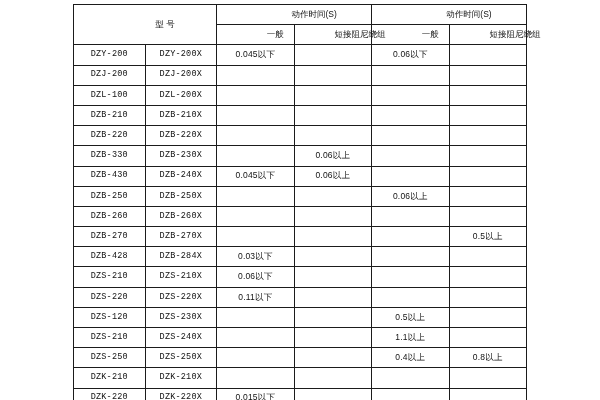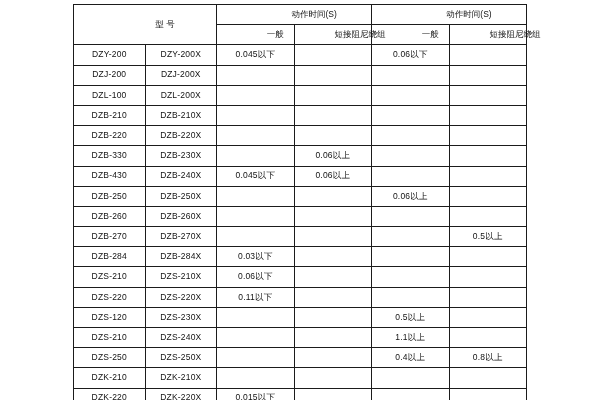--- a/index.html
+++ b/index.html
@@ -39,21 +39,21 @@
   }
   table.spec th {
     font-size: 8.5px;
     padding-left: 40px;
   }
   .col-model-a { width: 68px; }
   .col-model-b { width: 78px; }
   .col-q { width: 77px; }
   .hdr-group { height: 19.2px; }
   .hdr-sub { height: 19.2px; }
-  .model-cell { letter-spacing: 0.2px; }
+  .model-cell { letter-spacing: 0.2px; font-family: Liberation Mono, monospace; }
   .val-cell { letter-spacing: 0.2px; }
 </style>
 </head>
 <body>
 
 <div id="sheet">
   <table class="spec">
     <thead>
       <tr class="hdr-group">
         <th class="col-model-a" rowspan="2" colspan="2">型    号</th>
@@ -142,21 +142,21 @@
         </tr>
         <tr>
           <td class="col-model-a model-cell">DZB-270</td>
           <td class="col-model-b model-cell">DZB-270X</td>
           <td class="col-q val-cell"></td>
           <td class="col-q val-cell"></td>
           <td class="col-q val-cell"></td>
           <td class="col-q val-cell">0.5以上</td>
         </tr>
         <tr>
-          <td class="col-model-a model-cell">DZB-284</td>
+          <td class="col-model-a model-cell">DZB-428</td>
           <td class="col-model-b model-cell">DZB-284X</td>
           <td class="col-q val-cell">0.03以下</td>
           <td class="col-q val-cell"></td>
           <td class="col-q val-cell"></td>
           <td class="col-q val-cell"></td>
         </tr>
         <tr>
           <td class="col-model-a model-cell">DZS-210</td>
           <td class="col-model-b model-cell">DZS-210X</td>
           <td class="col-q val-cell">0.06以下</td>

